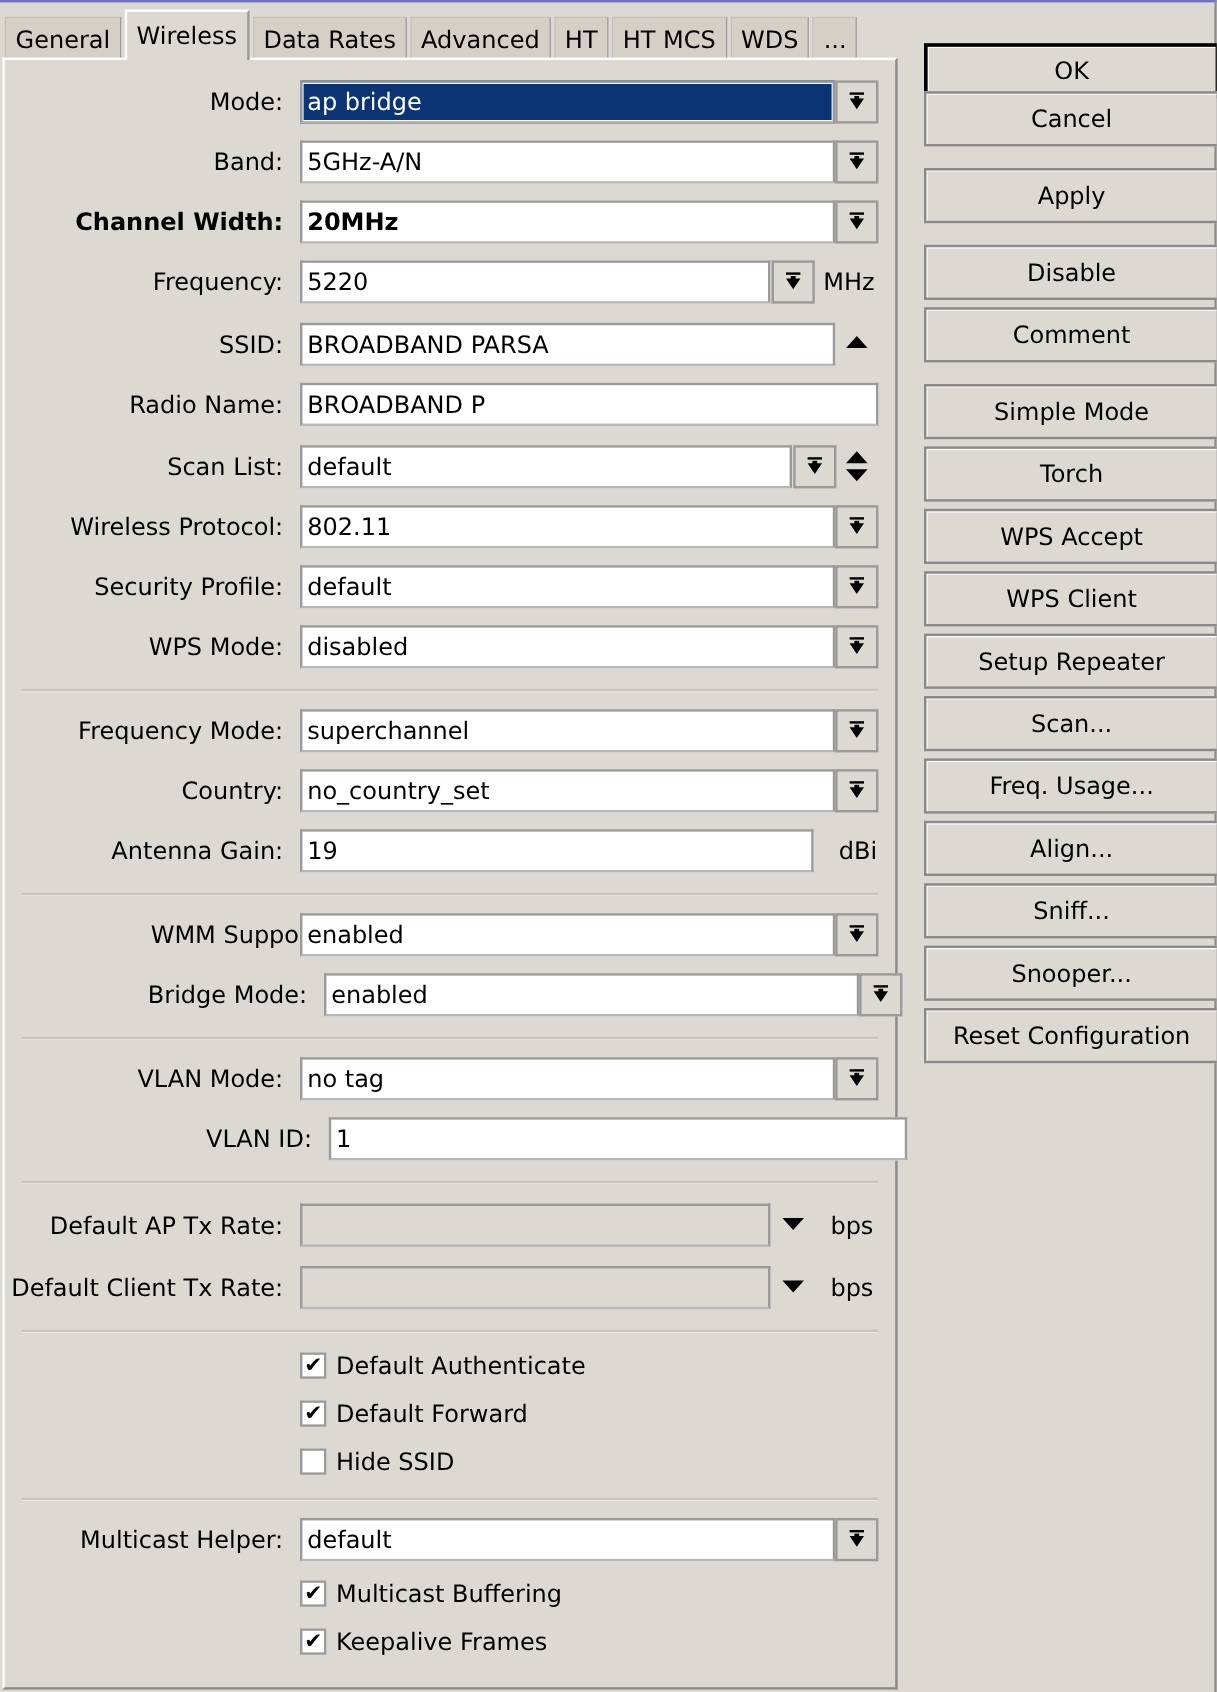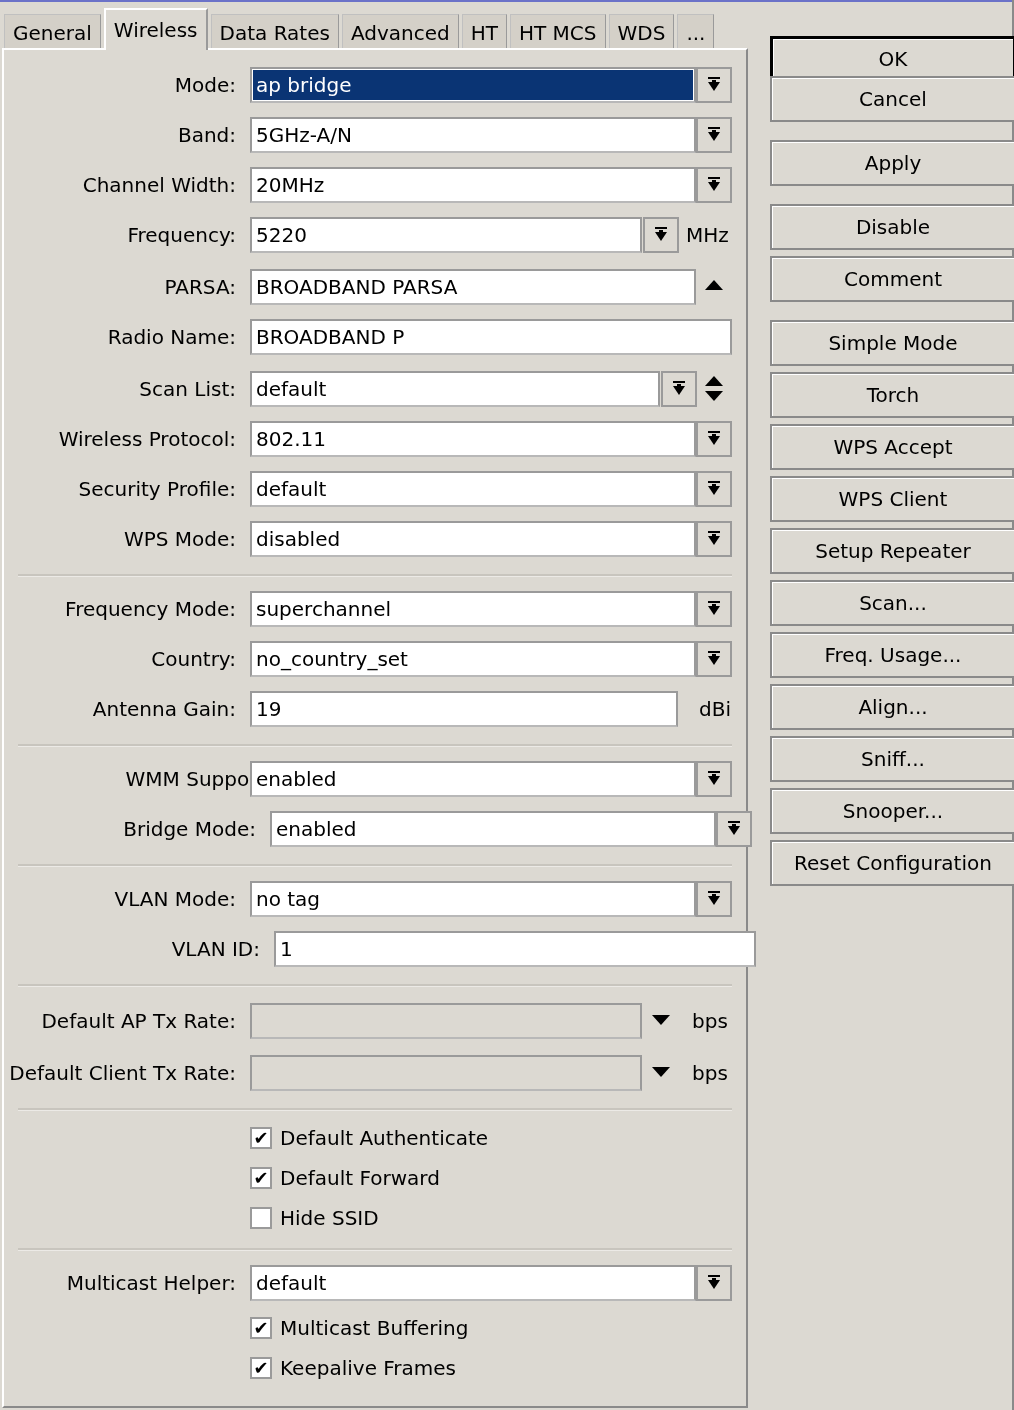--- a/index.html
+++ b/index.html
@@ -92,21 +92,21 @@
 <div class="row" style="top:117px;">
   <div class="label">Band:</div>
   <div class="field" style="width:446px;">5GHz-A/N</div>
   <div class="ddbtn" style="left:696px;">
       <div class="ddicon">
         <div class="stem"></div>
       </div>
     </div>
 </div>
 
-<div class="row" style="top:167px;">
+<div class="row" style="top:167px;font-weight:bold;">
   <div class="label">Channel Width:</div>
   <div class="field" style="width:446px;">20MHz</div>
   <div class="ddbtn" style="left:696px;">
       <div class="ddicon">
         <div class="stem"></div>
       </div>
     </div>
 </div>
 
 <div class="row" style="top:217px;">
@@ -114,21 +114,21 @@
   <div class="field" style="width:392px;">5220</div>
   <div class="ddbtn" style="left:643px;">
       <div class="ddicon">
         <div class="stem"></div>
       </div>
     </div>
   <div class="unit" style="left:686px;">MHz</div>
 </div>
 
 <div class="row" style="top:269px;">
-  <div class="label">PARSA:</div>
+  <div class="label">SSID:</div>
   <div class="field" style="width:446px;">BROADBAND PARSA</div>
   <div class="tri-up" style="left:705px; top:11px;"></div>
 </div>
 
 <div class="row" style="top:319px;">
   <div class="label">Radio Name:</div>
   <div class="field" style="width:482px;">BROADBAND P</div>
 </div>
 
 <div class="row" style="top:371px;">

